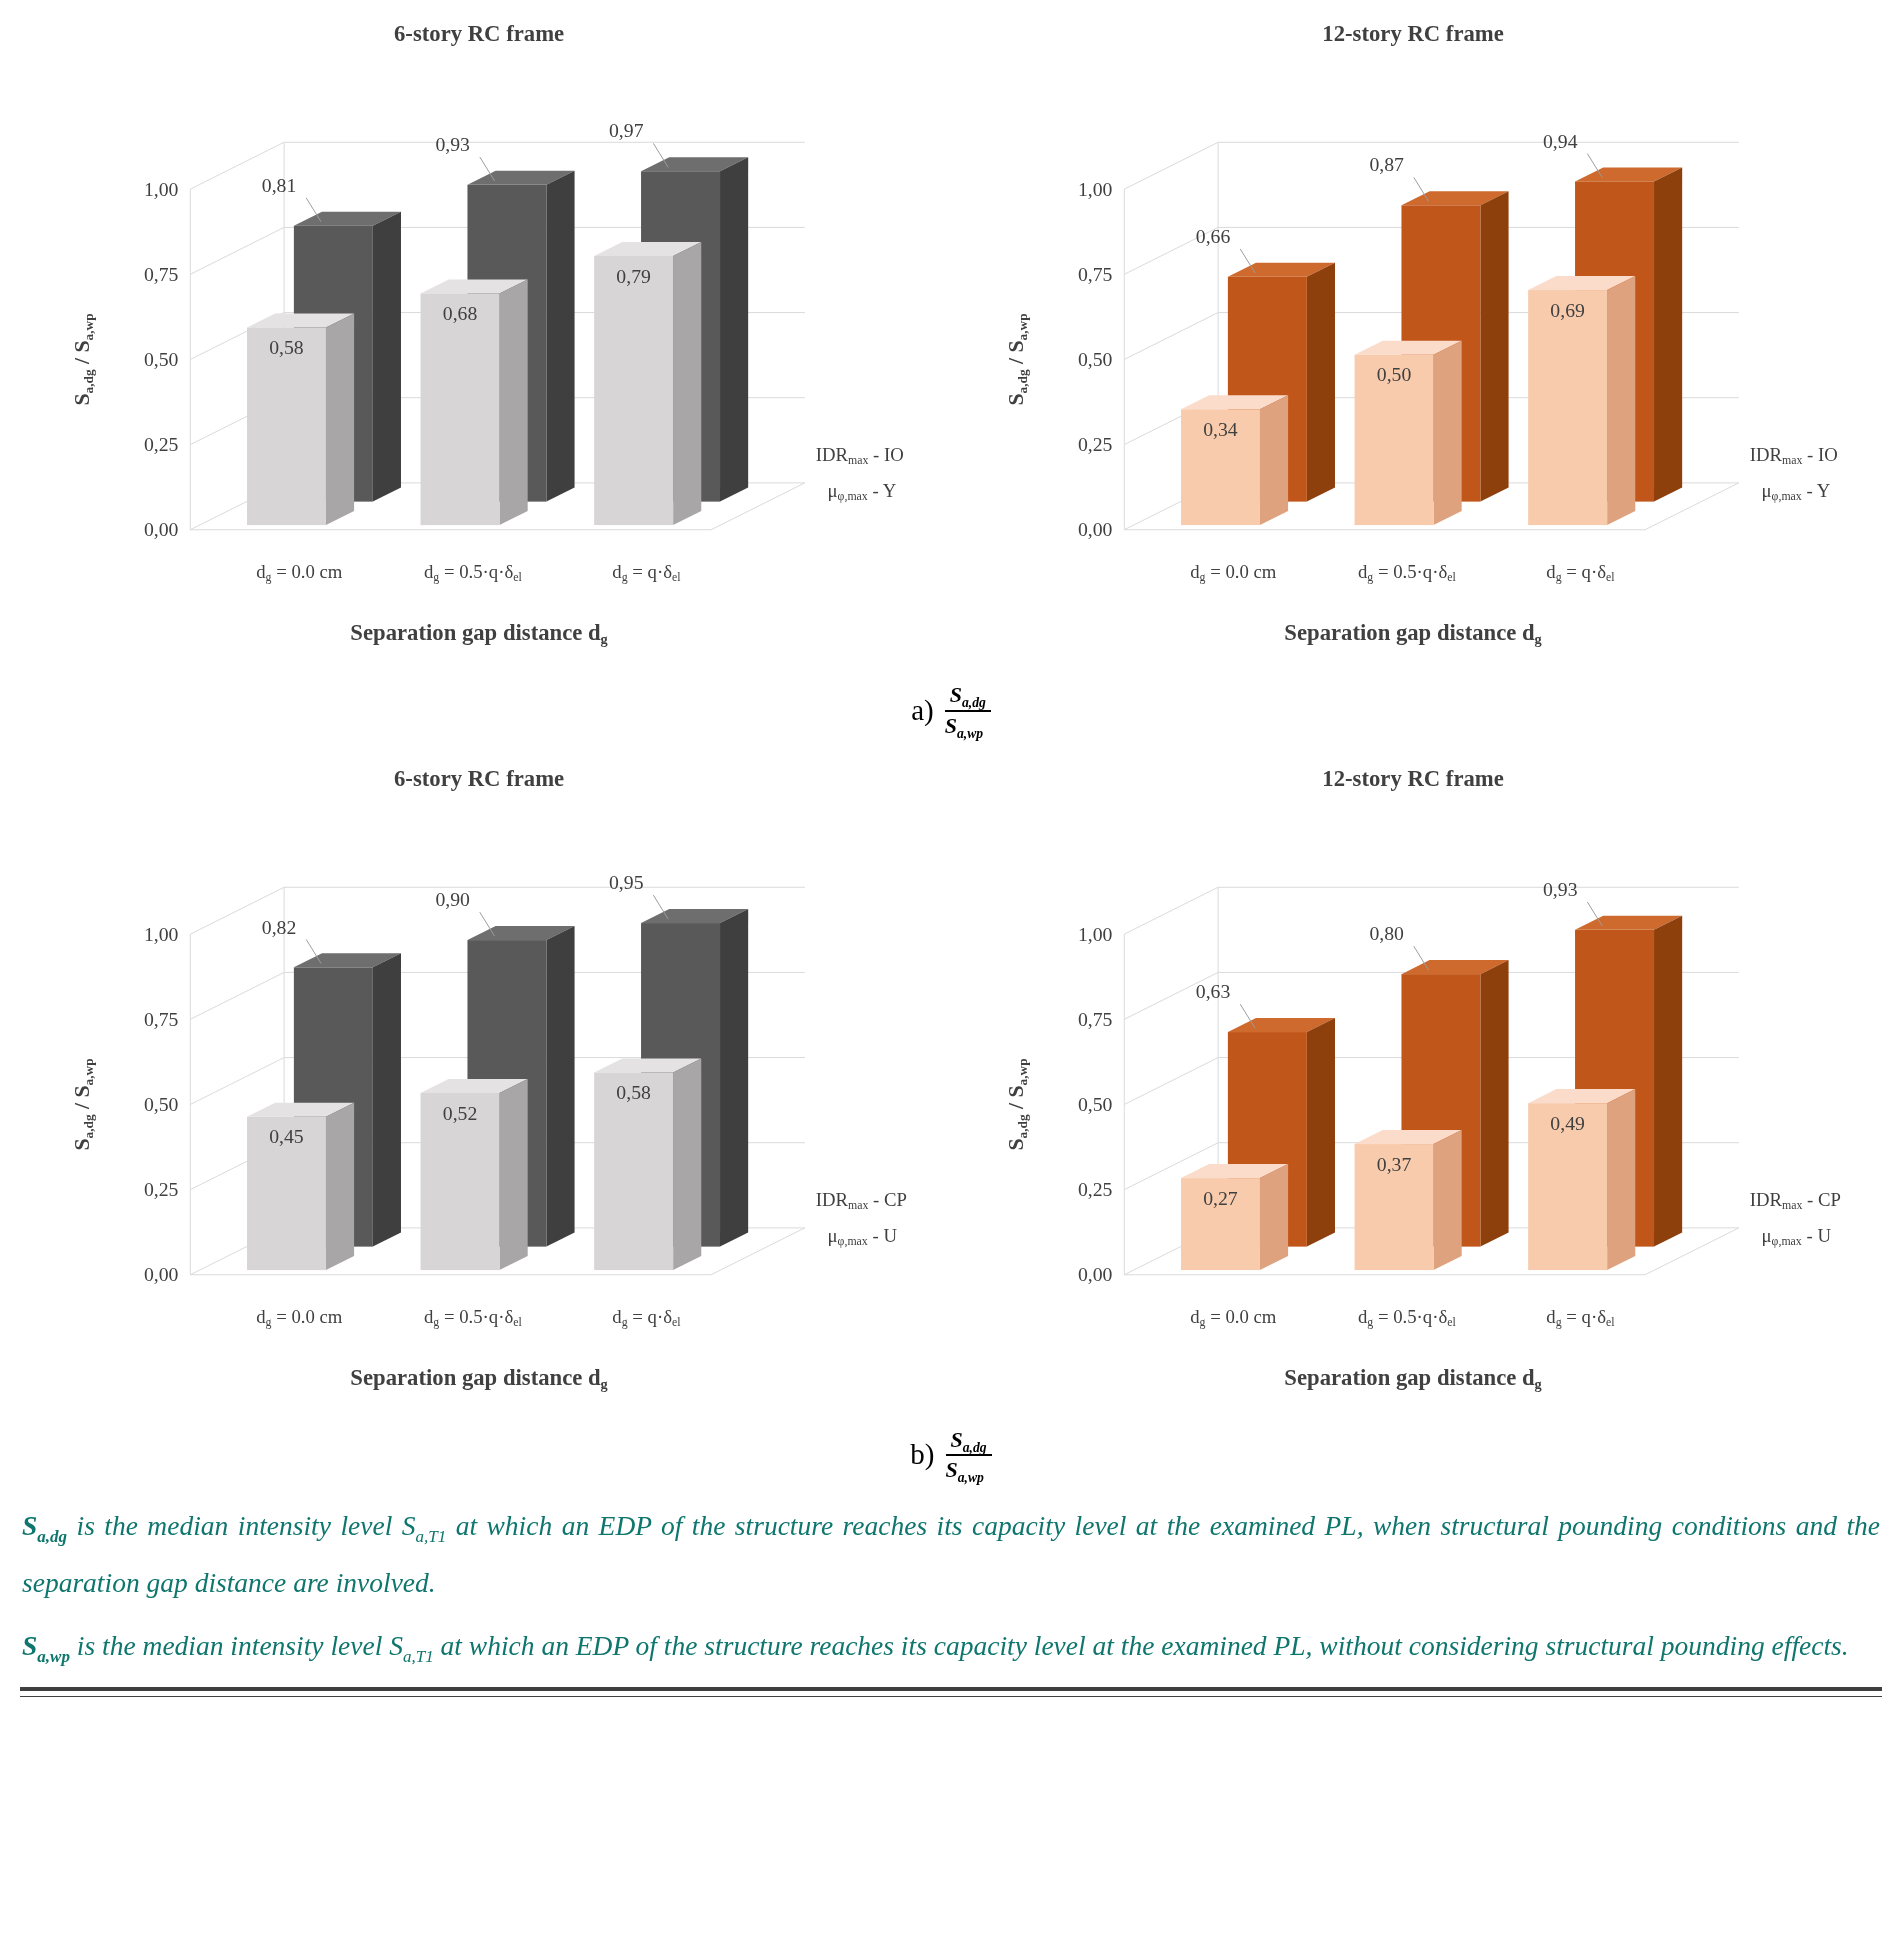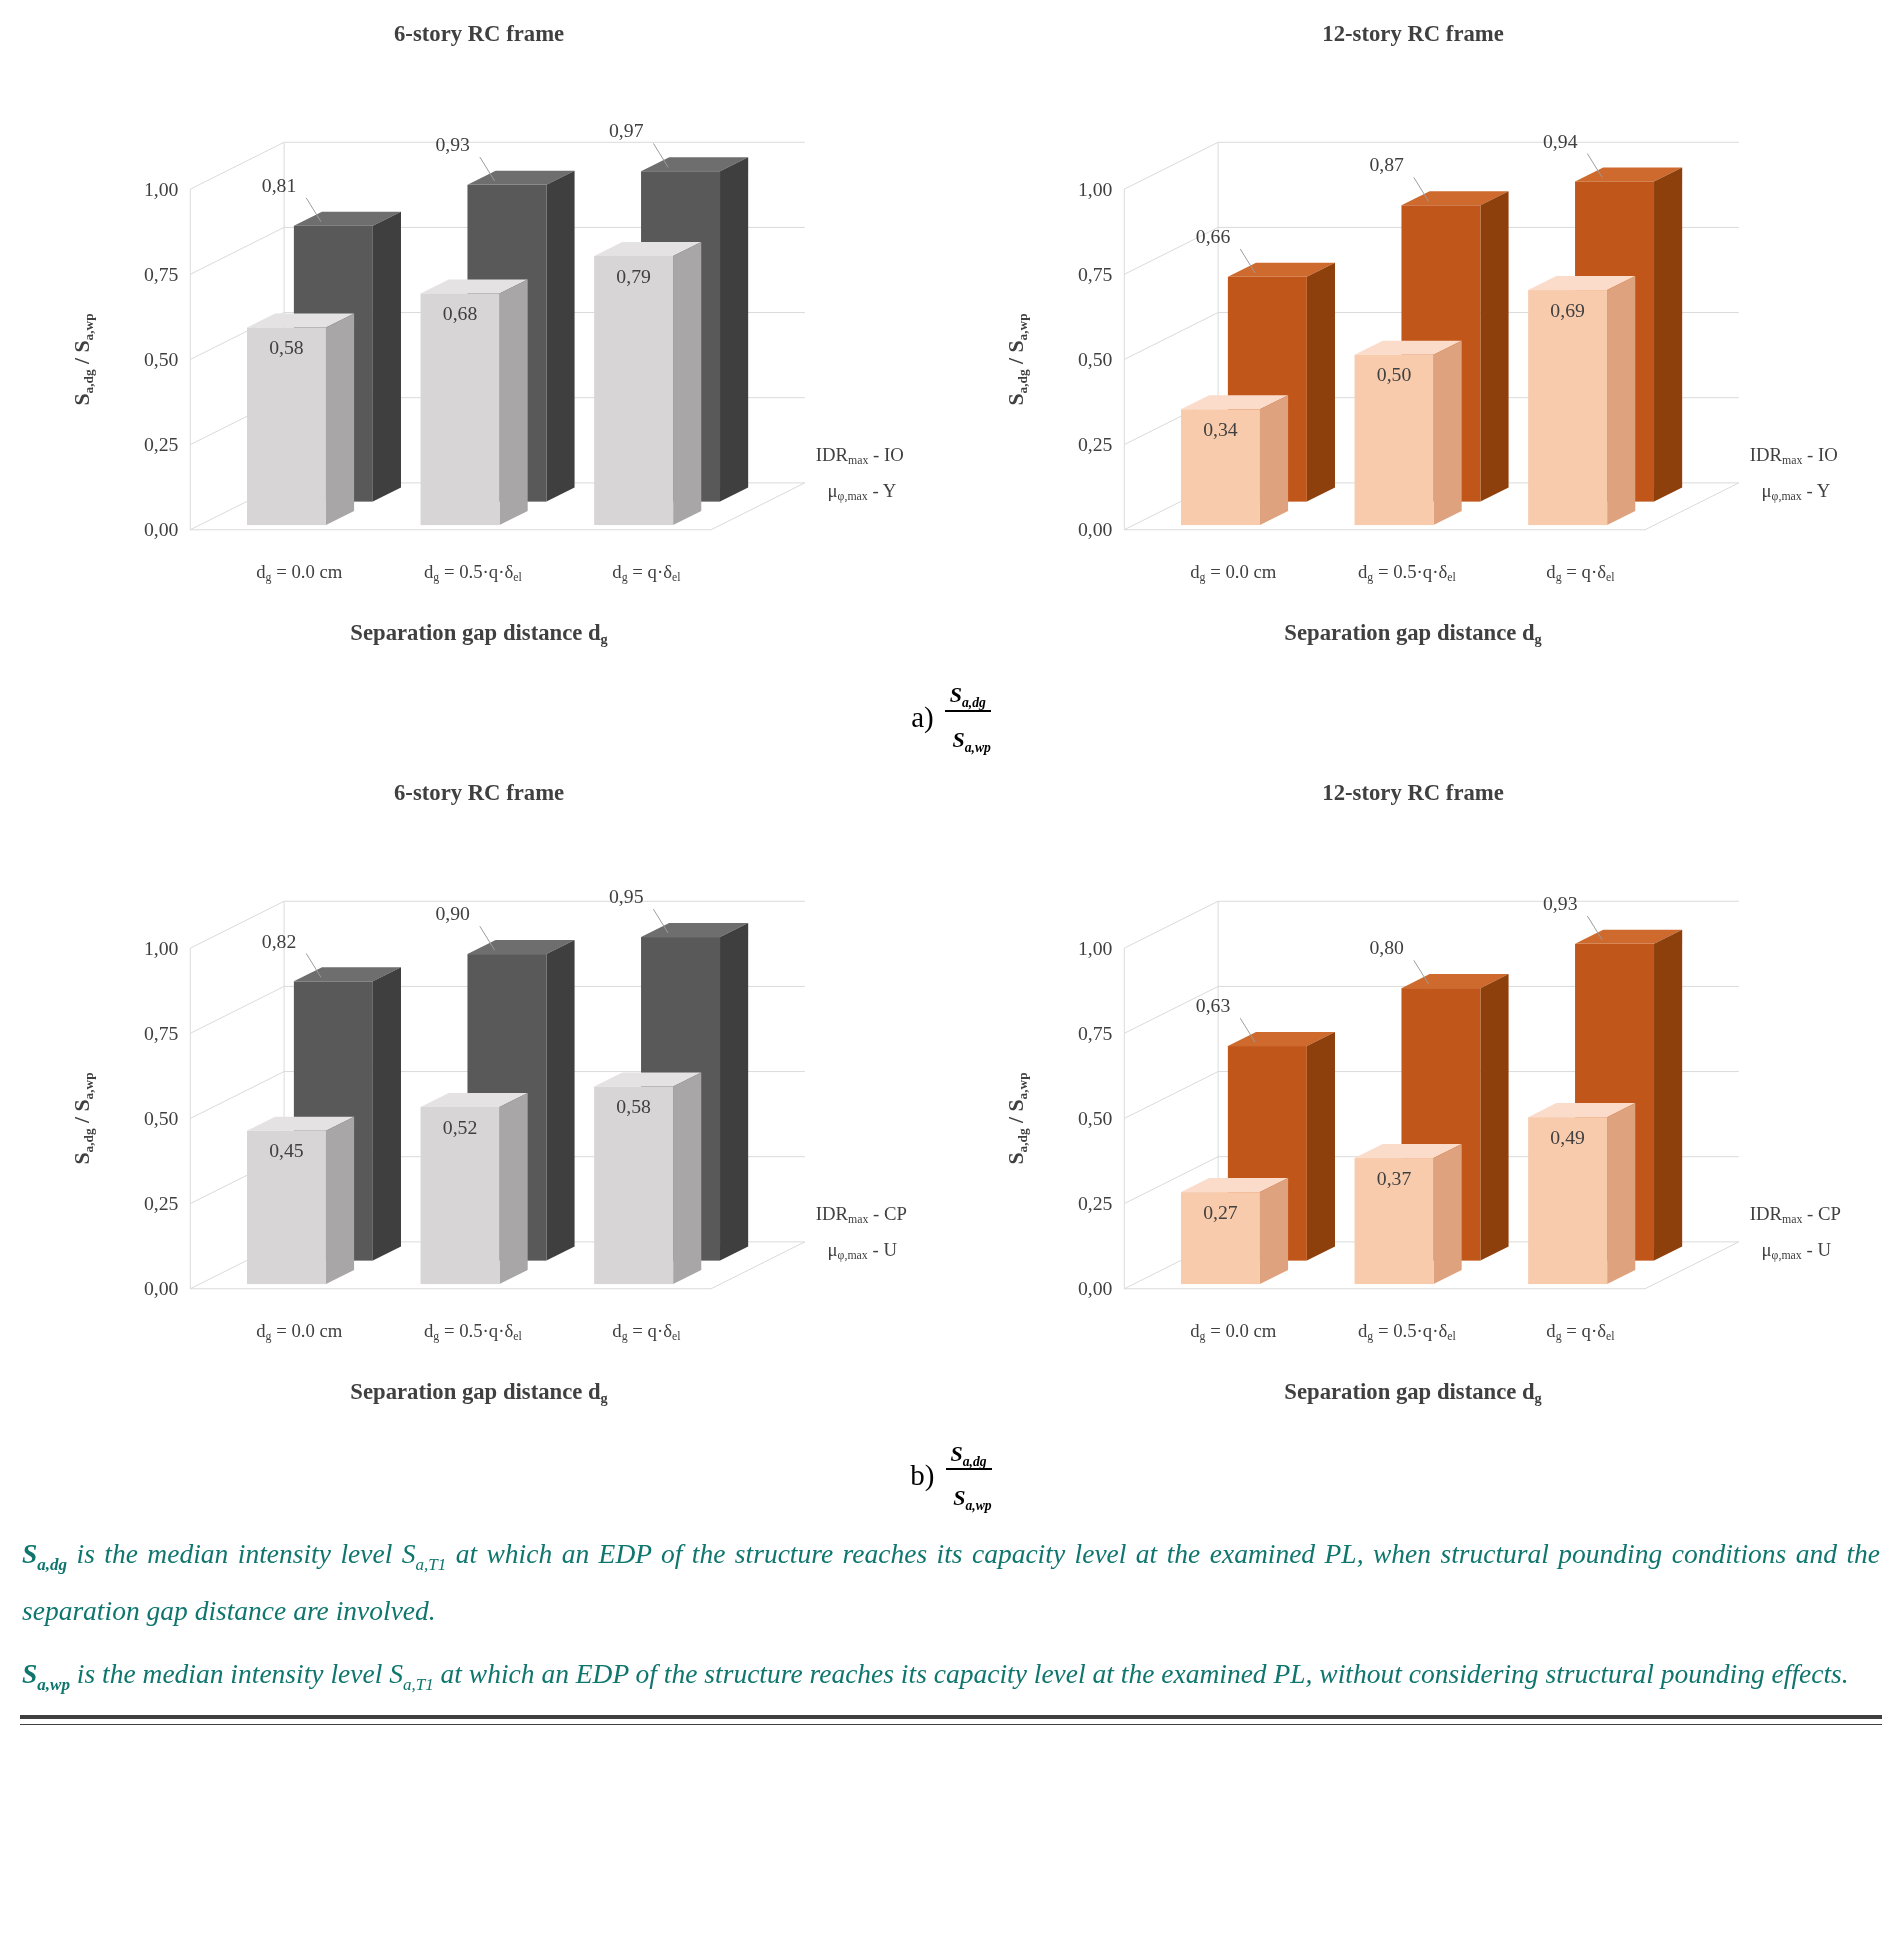--- a/index.html
+++ b/index.html
@@ -10,24 +10,24 @@
   }
   .charts-row{display:flex;justify-content:space-between;align-items:flex-start;}
   figure.chart{margin:0;width:928px;}
   figure.chart svg{display:block;width:100%;height:auto;}
   svg text{font-family:"Liberation Serif",serif;}
   .caption{
     display:flex;align-items:center;justify-content:center;gap:11px;
     font-size:29px;margin:13px 0 17px 0;color:#000;
   }
   .cap-label{font-size:29px;}
-  .frac{display:inline-flex;flex-direction:column;align-items:flex-end;
+  .frac{display:inline-flex;flex-direction:column;align-items:flex-start;
     font-weight:bold;font-style:italic;font-size:22px;line-height:1.05;}
   .frac .num{border-bottom:2px solid #000;padding:0 5px 3px 5px;}
-  .frac .den{padding-top:16px;}
+  .frac .den{padding-top:2px;}
   .cap-text sub,.footnote sub,.frac sub,.cap-label sub{font-size:62%;line-height:0;}
   .footnotes{margin-top:5px;}
   .footnote{
     font-style:italic;font-size:27.5px;line-height:2.05;
     text-align:justify;margin:0 2px 7px 2px;color:#0f766e;
   }
   .footnote b{font-weight:bold;}
   .bottom-rule{
     margin-top:13px;height:4.5px;
     border-top:4px solid #3f3f3f;border-bottom:1.5px solid #3f3f3f;

